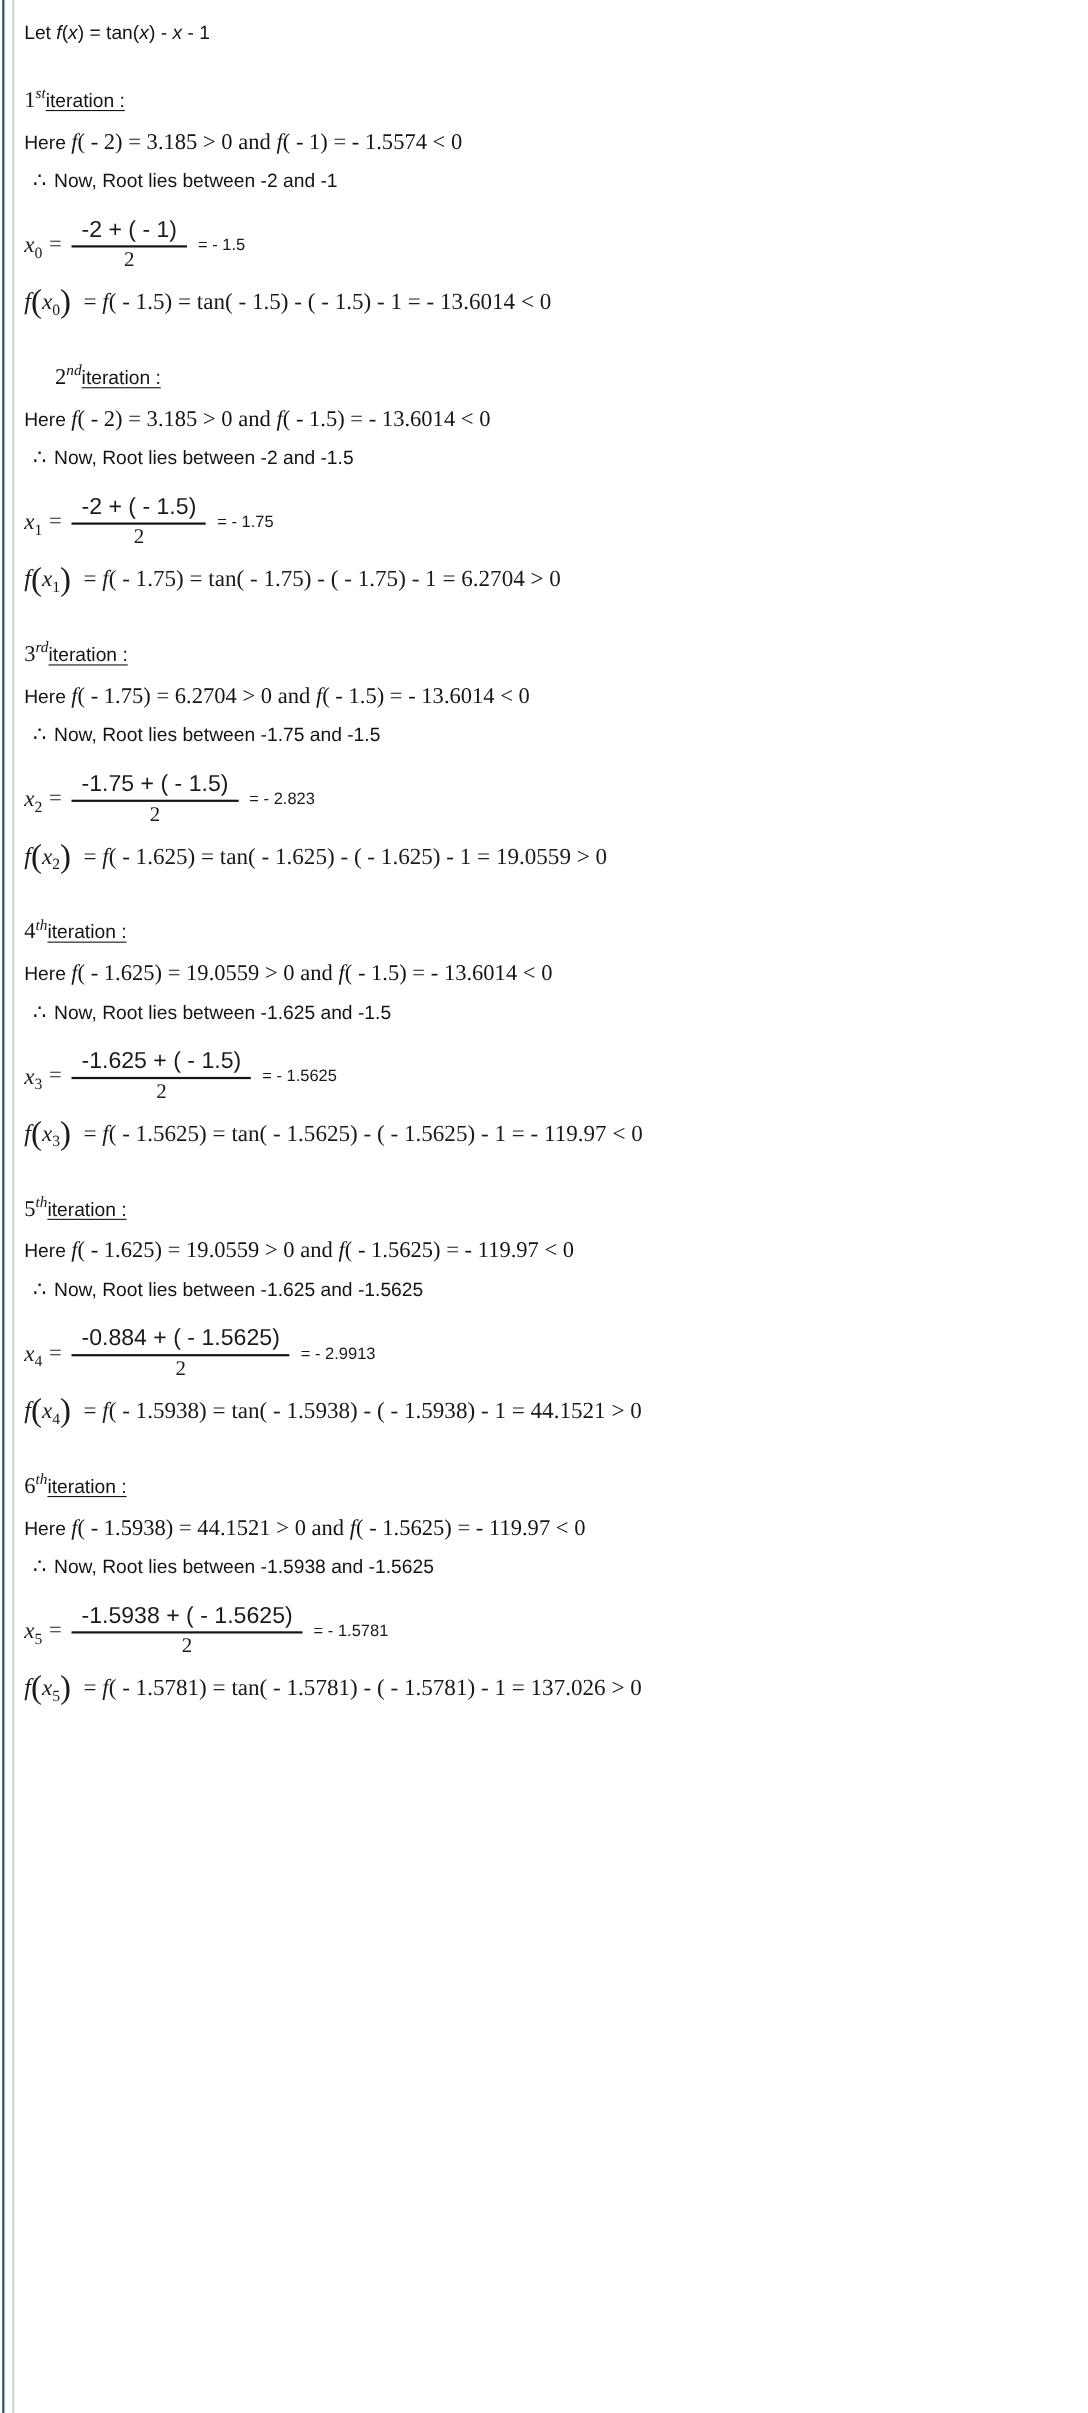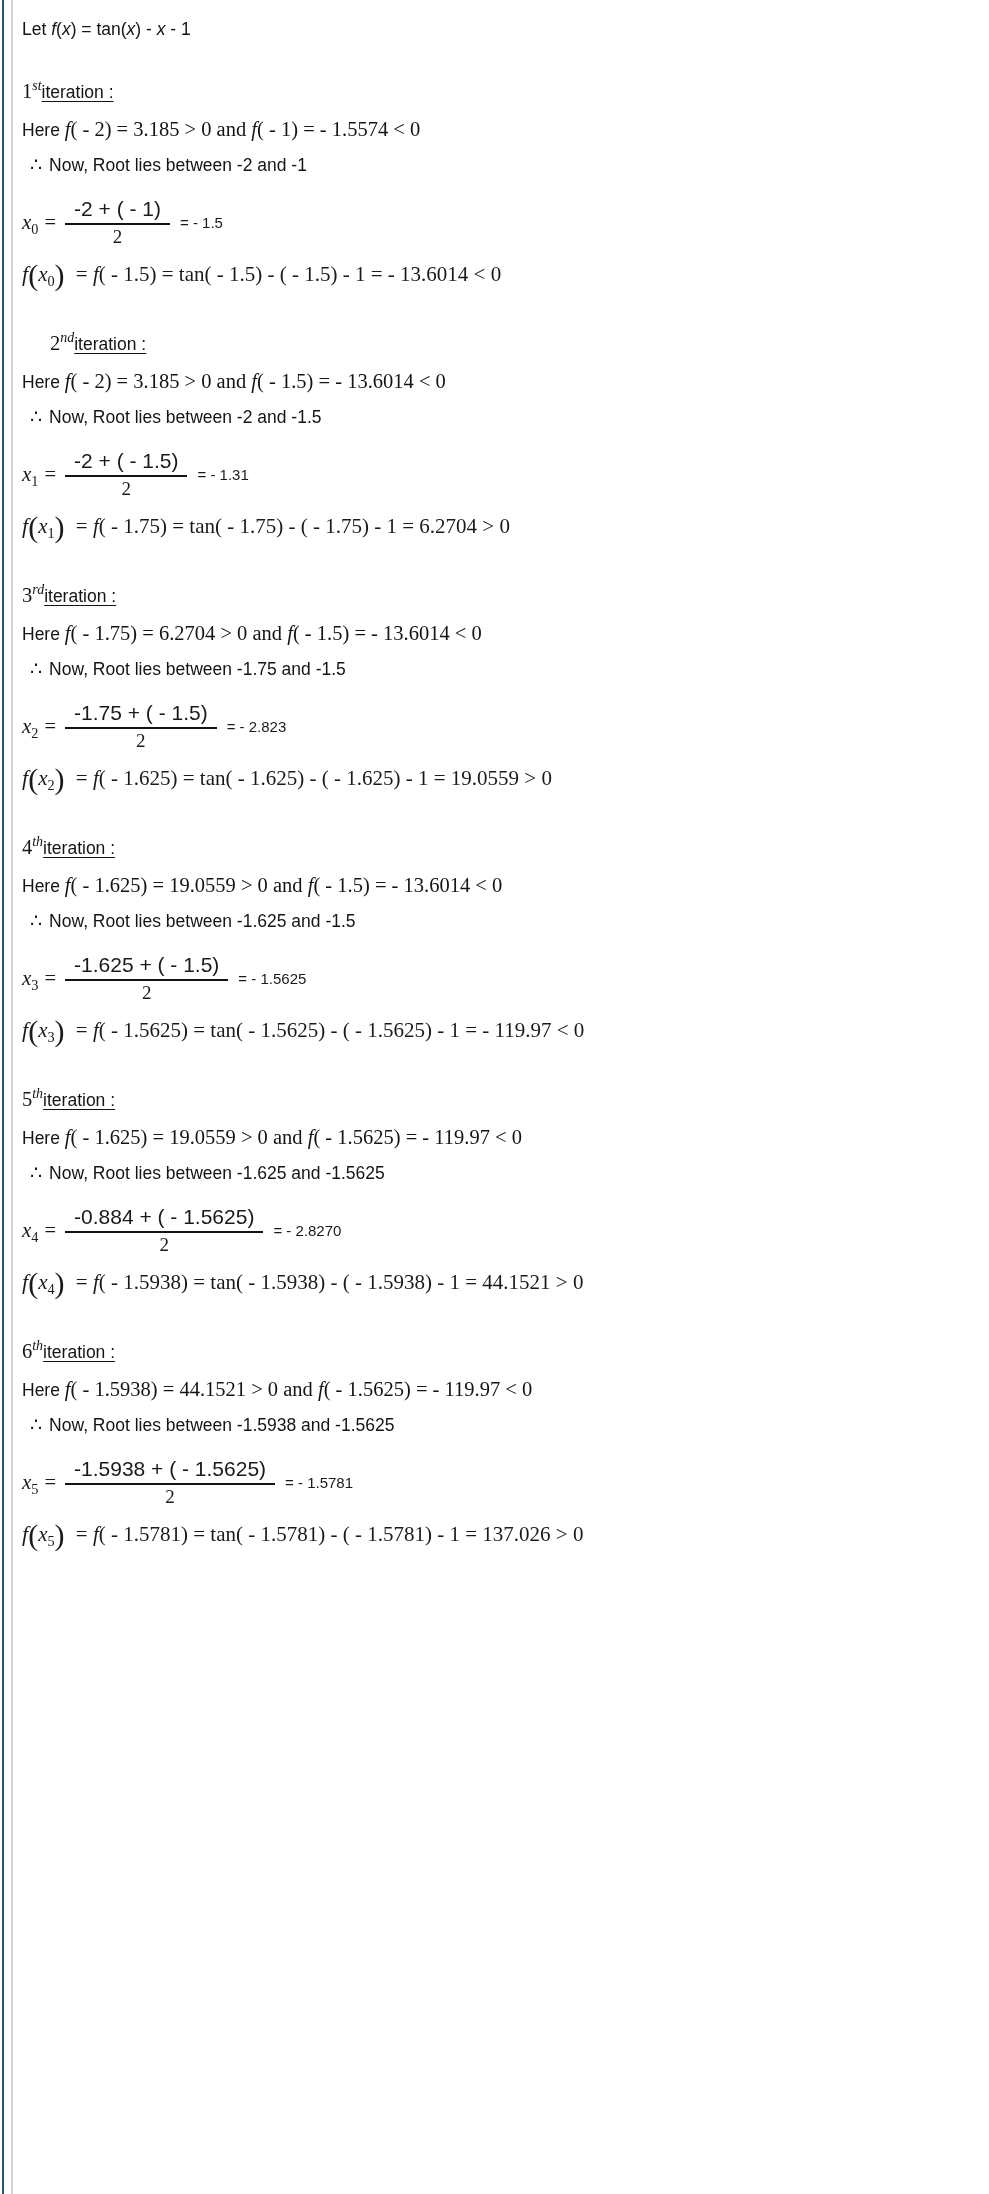--- a/index.html
+++ b/index.html
@@ -237,21 +237,21 @@
     <span class="tsym">∴</span><span>Now, Root lies between -2 and -1.5</span>
   </div>
   <div class="eq" style="top:449px;">
     <span class="lhs"><span>x</span><sub>1</sub></span>
       <span class="eqs">=</span>
     <span class="frac">
       <span class="num">-2 + ( - 1.5)</span>
       <span class="bar"></span>
       <span class="den">2</span>
     </span>
-    <span class="rhs">=  - 1.31</span>
+    <span class="rhs">=  - 1.75</span>
   </div>
   <div class="feval" style="top:513px;">
     <span class="fname">f</span>
       <span class="bigparen">(</span>
       <span class="argx"><span>x</span><sub>1</sub></span>
       <span class="bigparen">)</span>
       <span class="rest"><span>&nbsp;=&nbsp;</span><i>f</i><span>( - 1.75) = tan( - 1.75) - ( - 1.75) - 1 = 6.2704 &gt; 0</span></span>
   </div>
 
   <div class="line head" style="top:583px;">
@@ -318,21 +318,21 @@
     <span class="tsym">∴</span><span>Now, Root lies between -1.625 and -1.5625</span>
   </div>
   <div class="eq" style="top:1205px;">
     <span class="lhs"><span>x</span><sub>4</sub></span>
       <span class="eqs">=</span>
     <span class="frac">
       <span class="num">-0.884 + ( - 1.5625)</span>
       <span class="bar"></span>
       <span class="den">2</span>
     </span>
-    <span class="rhs">=  - 2.8270</span>
+    <span class="rhs">=  - 2.9913</span>
   </div>
   <div class="feval" style="top:1269px;">
     <span class="fname">f</span>
       <span class="bigparen">(</span>
       <span class="argx"><span>x</span><sub>4</sub></span>
       <span class="bigparen">)</span>
       <span class="rest"><span>&nbsp;=&nbsp;</span><i>f</i><span>( - 1.5938) = tan( - 1.5938) - ( - 1.5938) - 1 = 44.1521 &gt; 0</span></span>
   </div>
 
   <div class="line head" style="top:1339px;">

